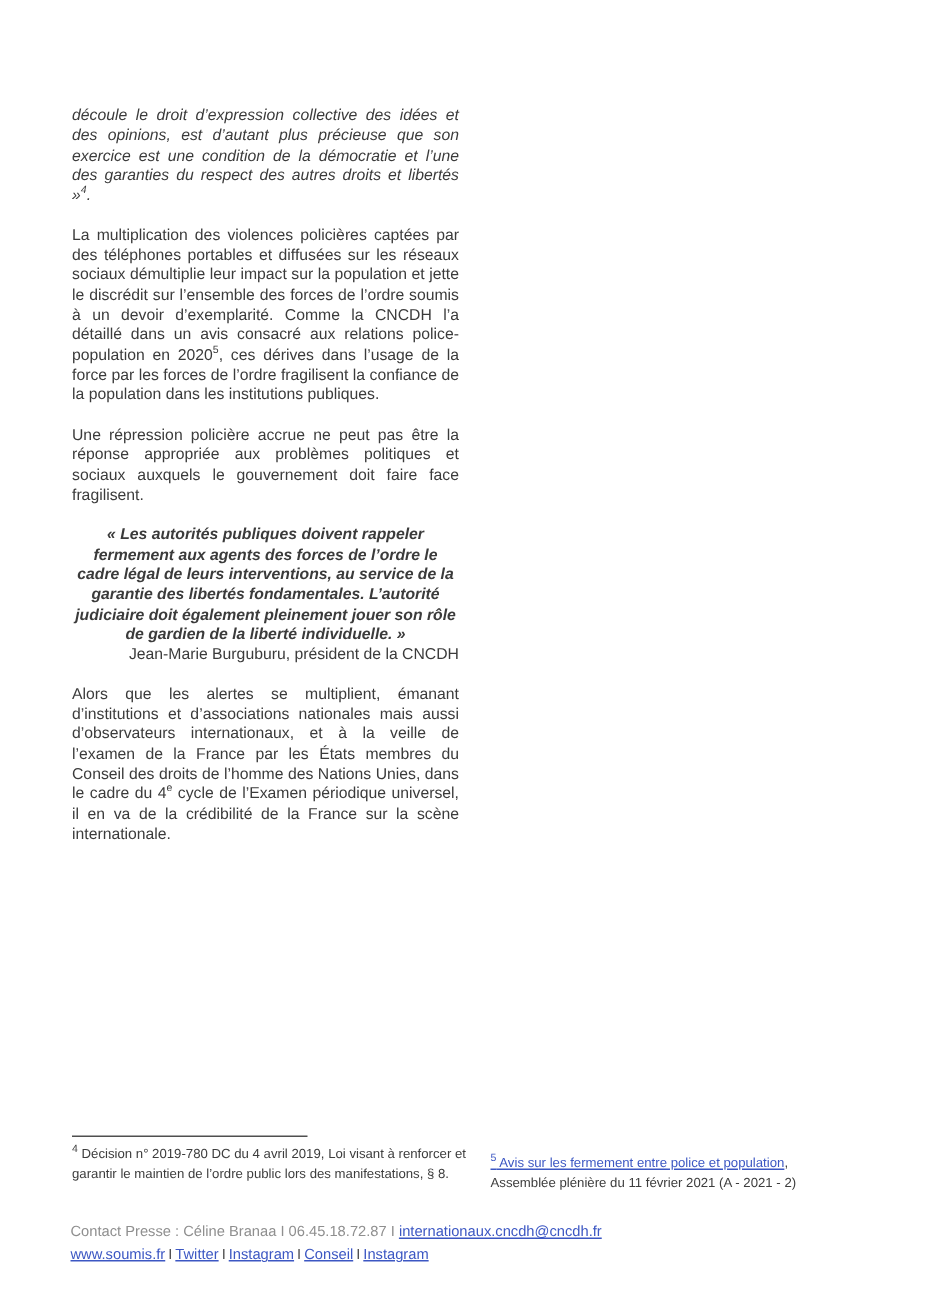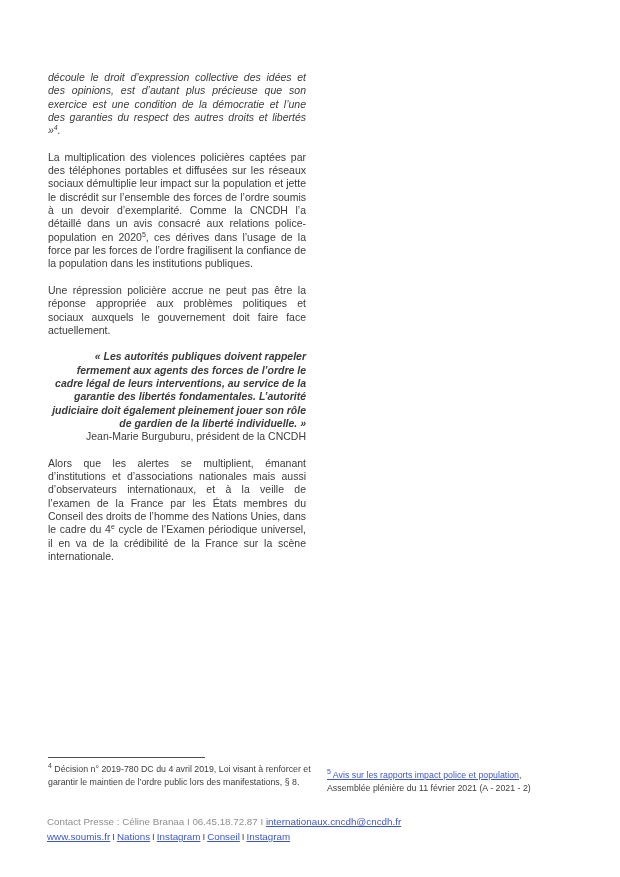--- a/index.html
+++ b/index.html
@@ -35,21 +35,21 @@
   sup.fn-ref {
     font-size: 7px;
     line-height: 0;
     vertical-align: super;
   }
   .pull-quote { margin: 0 0 13px 0; }
   .pull-quote-text {
     margin: 0;
     font-weight: bold;
     font-style: italic;
-    text-align: right;
+    text-align: center;
   }
   .attribution { margin: 0; text-align: right; }
 
   
   .footnote-rule {
     position: absolute;
     left: 48px;
     top: 757px;
     width: 157px;
     height: 1px;
@@ -98,39 +98,39 @@
 <body>
 
 <div class="page">
 
   <div class="doc-column">
 
     <p class="para intro"><span>découle le droit d’expression collective des idées et des opinions, est d’autant plus précieuse que son exercice est une condition de la démocratie et l’une des garanties du respect des autres droits et libertés »</span><sup class="fn-ref">4</sup><span>.</span></p>
 
     <p class="para"><span>La multiplication des violences policières captées par des téléphones portables et diffusées sur les réseaux sociaux démultiplie leur impact sur la population et jette le discrédit sur l’ensemble des forces de l’ordre soumis à un devoir d’exemplarité. Comme la CNCDH l’a détaillé dans un avis consacré aux relations police-population en 2020</span><sup class="fn-ref">5</sup><span>, ces dérives dans l’usage de la force par les forces de l’ordre fragilisent la confiance de la population dans les institutions publiques.</span></p>
 
-    <p class="para">Une répression policière accrue ne peut pas être la réponse appropriée aux problèmes politiques et sociaux auxquels le gouvernement doit faire face actuellement.</p>
+    <p class="para">Une répression policière accrue ne peut pas être la réponse appropriée aux problèmes politiques et sociaux auxquels le gouvernement doit faire face fragilisent.</p>
 
     <div class="pull-quote">
       <p class="pull-quote-text">« Les autorités publiques doivent rappeler fermement aux agents des forces de l’ordre le cadre légal de leurs interventions, au service de la garantie des libertés fondamentales. L’autorité judiciaire doit également pleinement jouer son rôle de gardien de la liberté individuelle. »</p>
       <p class="attribution">Jean-Marie Burguburu, président de la CNCDH</p>
     </div>
 
     <p class="para"><span>Alors que les alertes se multiplient, émanant d’institutions et d’associations nationales mais aussi d’observateurs internationaux, et à la veille de l’examen de la France par les États membres du Conseil des droits de l’homme des Nations Unies, dans le cadre du 4</span><sup class="fn-ref">e</sup><span> cycle de l’Examen périodique universel, il en va de la crédibilité de la France sur la scène internationale.</span></p>
 
   </div>
 
   <div class="footnote-rule"></div>
 
   <div class="footnote-left">
     <p><sup class="fn-ref">4</sup><span> Décision n° 2019-780 DC du 4 avril 2019, Loi visant à renforcer et garantir le maintien de l’ordre public lors des manifestations, § 8.</span></p>
   </div>
 
   <div class="footnote-right">
-    <p><a class="doc-link"><sup class="fn-ref">5</sup><span> Avis sur les rapports impact police et population</span></a><span>, Assemblée plénière du 11 février 2021  (A - 2021 - 2)</span></p>
+    <p><a class="doc-link"><sup class="fn-ref">5</sup><span> Avis sur les fermement entre police et population</span></a><span>, Assemblée plénière du 11 février 2021  (A - 2021 - 2)</span></p>
   </div>
 
   <div class="contact">
     <p><span class="contact-muted">Contact Presse : Céline Branaa I 06.45.18.72.87 I </span><a class="doc-link">internationaux.cncdh@cncdh.fr</a></p>
-    <p><a class="doc-link">www.soumis.fr</a><span class="sep">I</span><a class="doc-link">Nations</a><span class="sep">I</span><a class="doc-link">Instagram</a><span class="sep">I</span><a class="doc-link">Conseil</a><span class="sep">I</span><a class="doc-link">Instagram</a></p>
+    <p><a class="doc-link">www.soumis.fr</a><span class="sep">I</span><a class="doc-link">Twitter</a><span class="sep">I</span><a class="doc-link">Instagram</a><span class="sep">I</span><a class="doc-link">Conseil</a><span class="sep">I</span><a class="doc-link">Instagram</a></p>
   </div>
 
 </div>
 
 </body></html>

